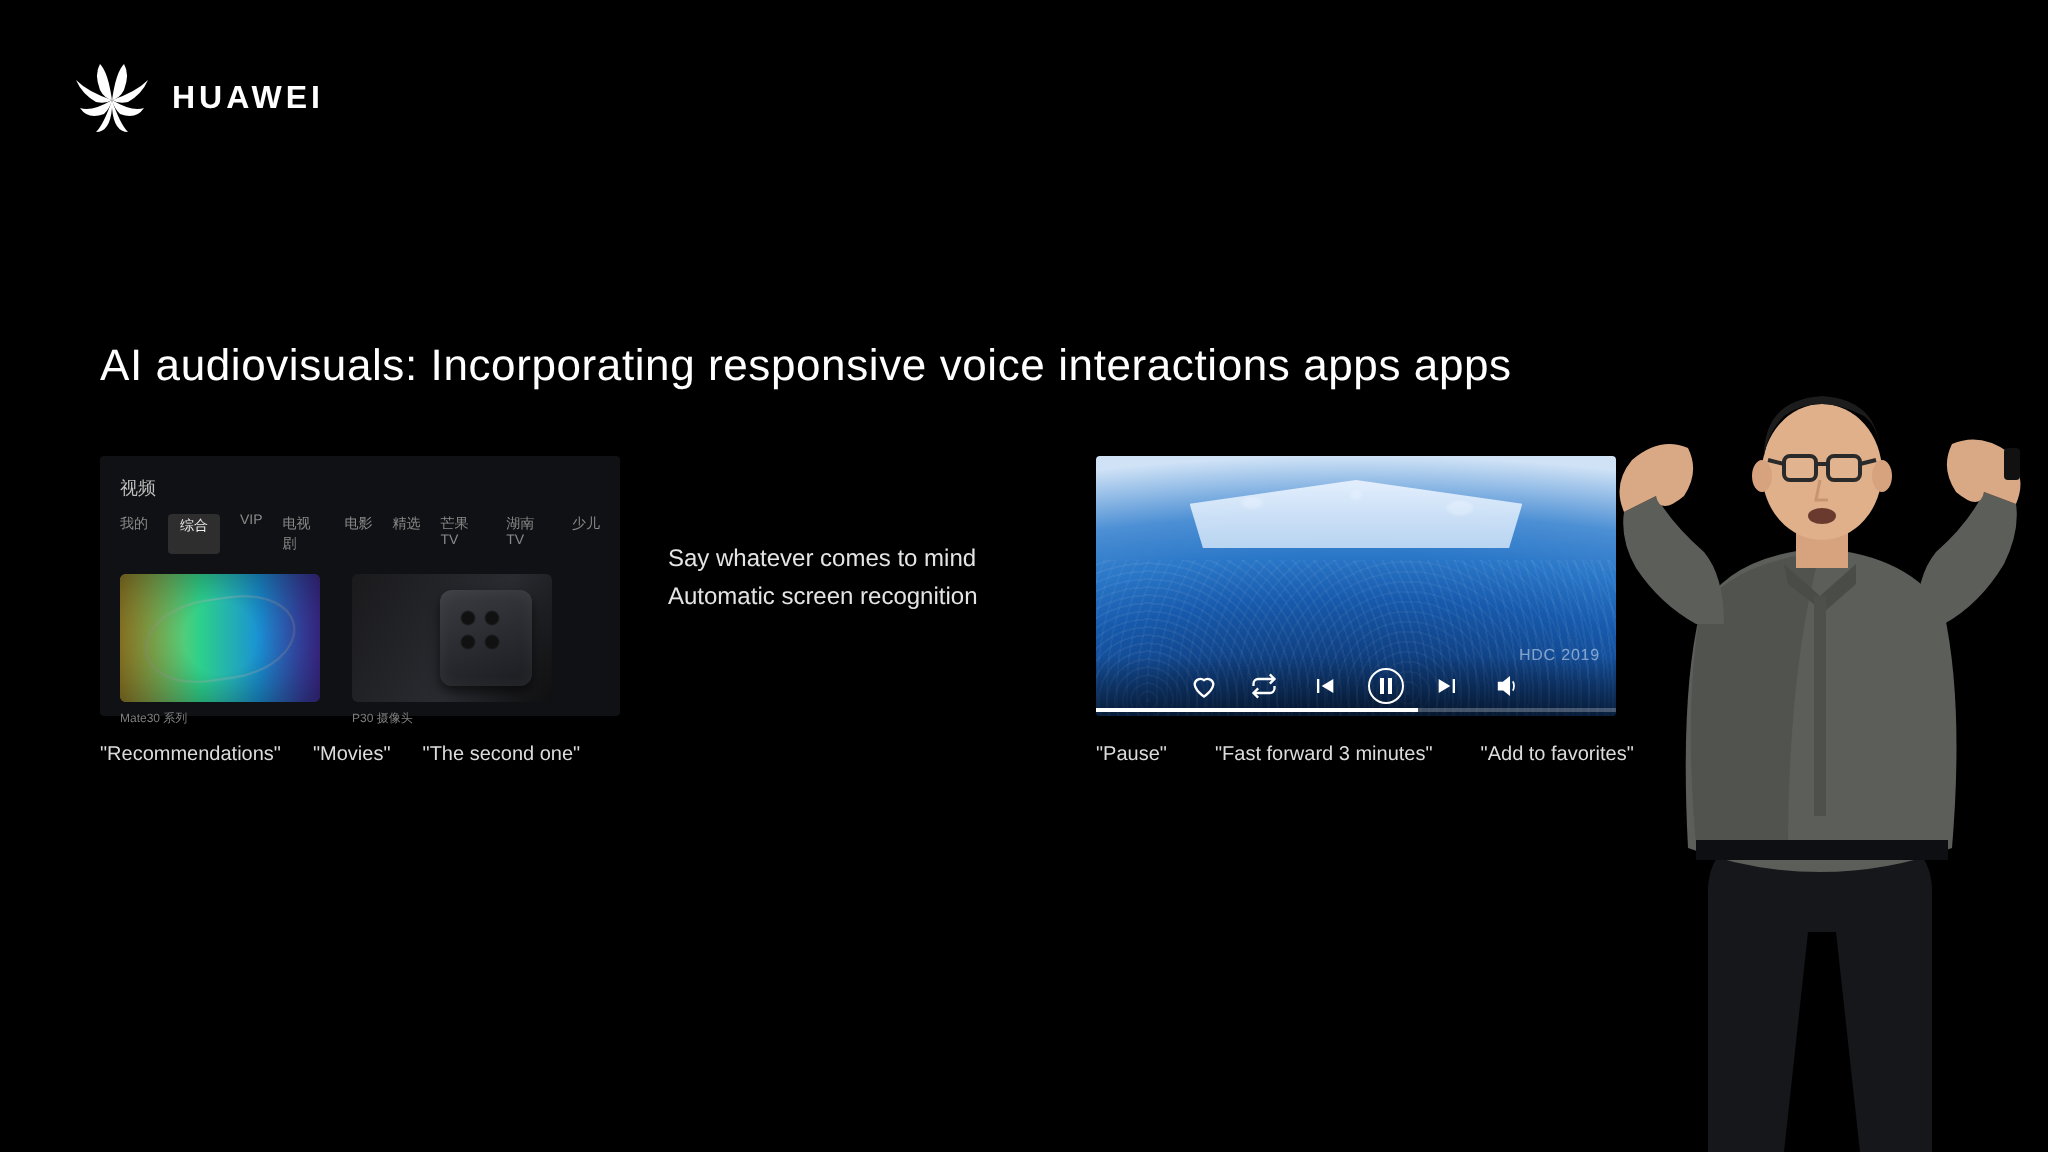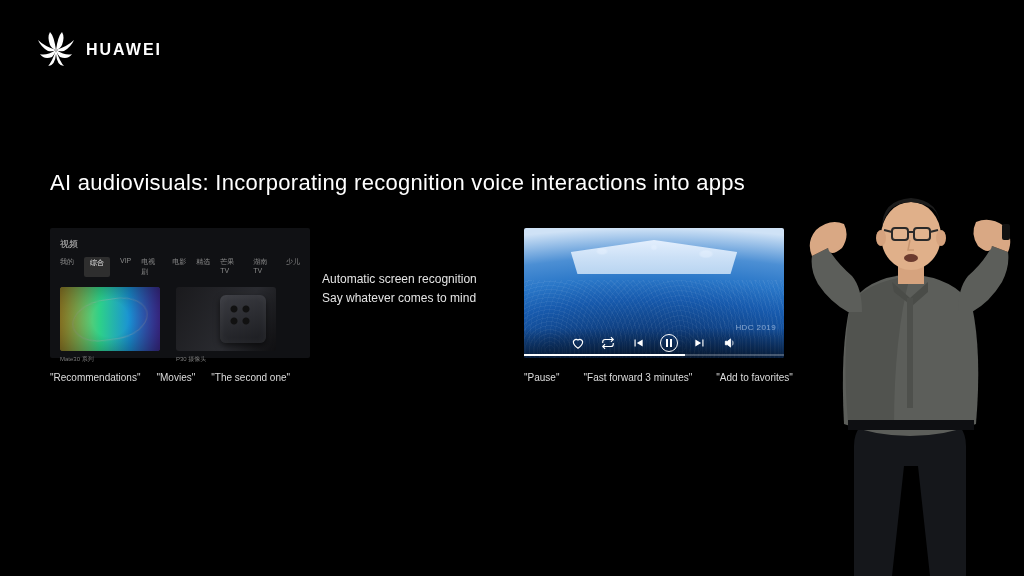--- a/index.html
+++ b/index.html
@@ -9,21 +9,21 @@
   
   .logo { position: absolute; top: 30px; left: 36px; display: flex; align-items: center; gap: 10px; }
   .logo-mark { width: 40px; height: 40px; position: relative; }
   .logo-mark svg { width: 40px; height: 40px; display: block; }
   .logo-text { font-size: 16px; font-weight: 700; letter-spacing: 2px; color: #fff; }
 
   
   .slide { position: absolute; top: 170px; left: 50px; width: 780px; }
   .title { font-size: 22px; font-weight: 400; color: #fff; margin-bottom: 32px; letter-spacing: 0.3px; }
 
-  .columns { display: flex; align-items: flex-start; gap: 12px; }
+  .columns { display: flex; align-items: flex-start; gap: 24px; }
 
   
   .tv-ui { width: 260px; }
   .tv-frame { width: 260px; height: 130px; background: #101114; border-radius: 2px; position: relative; padding: 10px 10px 8px 10px; }
   .tv-head { font-size: 9px; color: #bdbdbd; margin-bottom: 6px; }
   .tv-tabs { display: flex; gap: 10px; font-size: 7px; color: #8a8a8a; margin-bottom: 10px; }
   .tv-tabs .active { background: #2e2e2e; color: #eee; padding: 1px 6px; border-radius: 2px; }
   .tv-tiles { display: flex; gap: 16px; }
   .tile { width: 100px; height: 64px; border-radius: 3px; position: relative; overflow: hidden; }
   .tile1 { background: linear-gradient(90deg, #e0c03a 0%, #2dd08a 40%, #1a91d6 70%, #5a3ed6 100%); }
@@ -104,21 +104,21 @@
           <path d="M20 20 Q30 26 36 24 Q32 30 24 27 Q21 24 20 20 Z"></path>
           <path d="M20 20 Q16 32 12 36 Q19 36 20 24 Z"></path>
           <path d="M20 20 Q24 32 28 36 Q21 36 20 24 Z"></path>
         </g>
       </svg>
     </span>
     <span class="logo-text">HUAWEI</span>
   </div>
 
   <div class="slide">
-    <h1 class="title">AI audiovisuals: Incorporating recognition voice interactions into apps</h1>
+    <h1 class="title">AI audiovisuals: Incorporating responsive voice interactions apps apps</h1>
 
     <div class="columns">
 
       <div class="tv-ui">
         <div class="tv-frame">
           <div class="tv-head">视频</div>
           <div class="tv-tabs">
             <span>我的</span>
             <span class="active">综合</span>
             <span>VIP</span>
@@ -143,22 +143,22 @@
           </div>
         </div>
         <div class="captions-row">
           <span>"Recommendations"</span>
           <span>"Movies"</span>
           <span>"The second one"</span>
         </div>
       </div>
 
       <div class="mid">
+        <div>Say whatever comes to mind</div>
         <div>Automatic screen recognition</div>
-        <div>Say whatever comes to mind</div>
       </div>
 
       <div class="vid">
         <div class="vid-frame">
           <div class="arena"></div>
           <div class="stage-screen"></div>
           <div class="crowd-noise"></div>
           <div class="watermark">HDC 2019</div>
           <div class="player-bar">
             <span class="pb heart">

